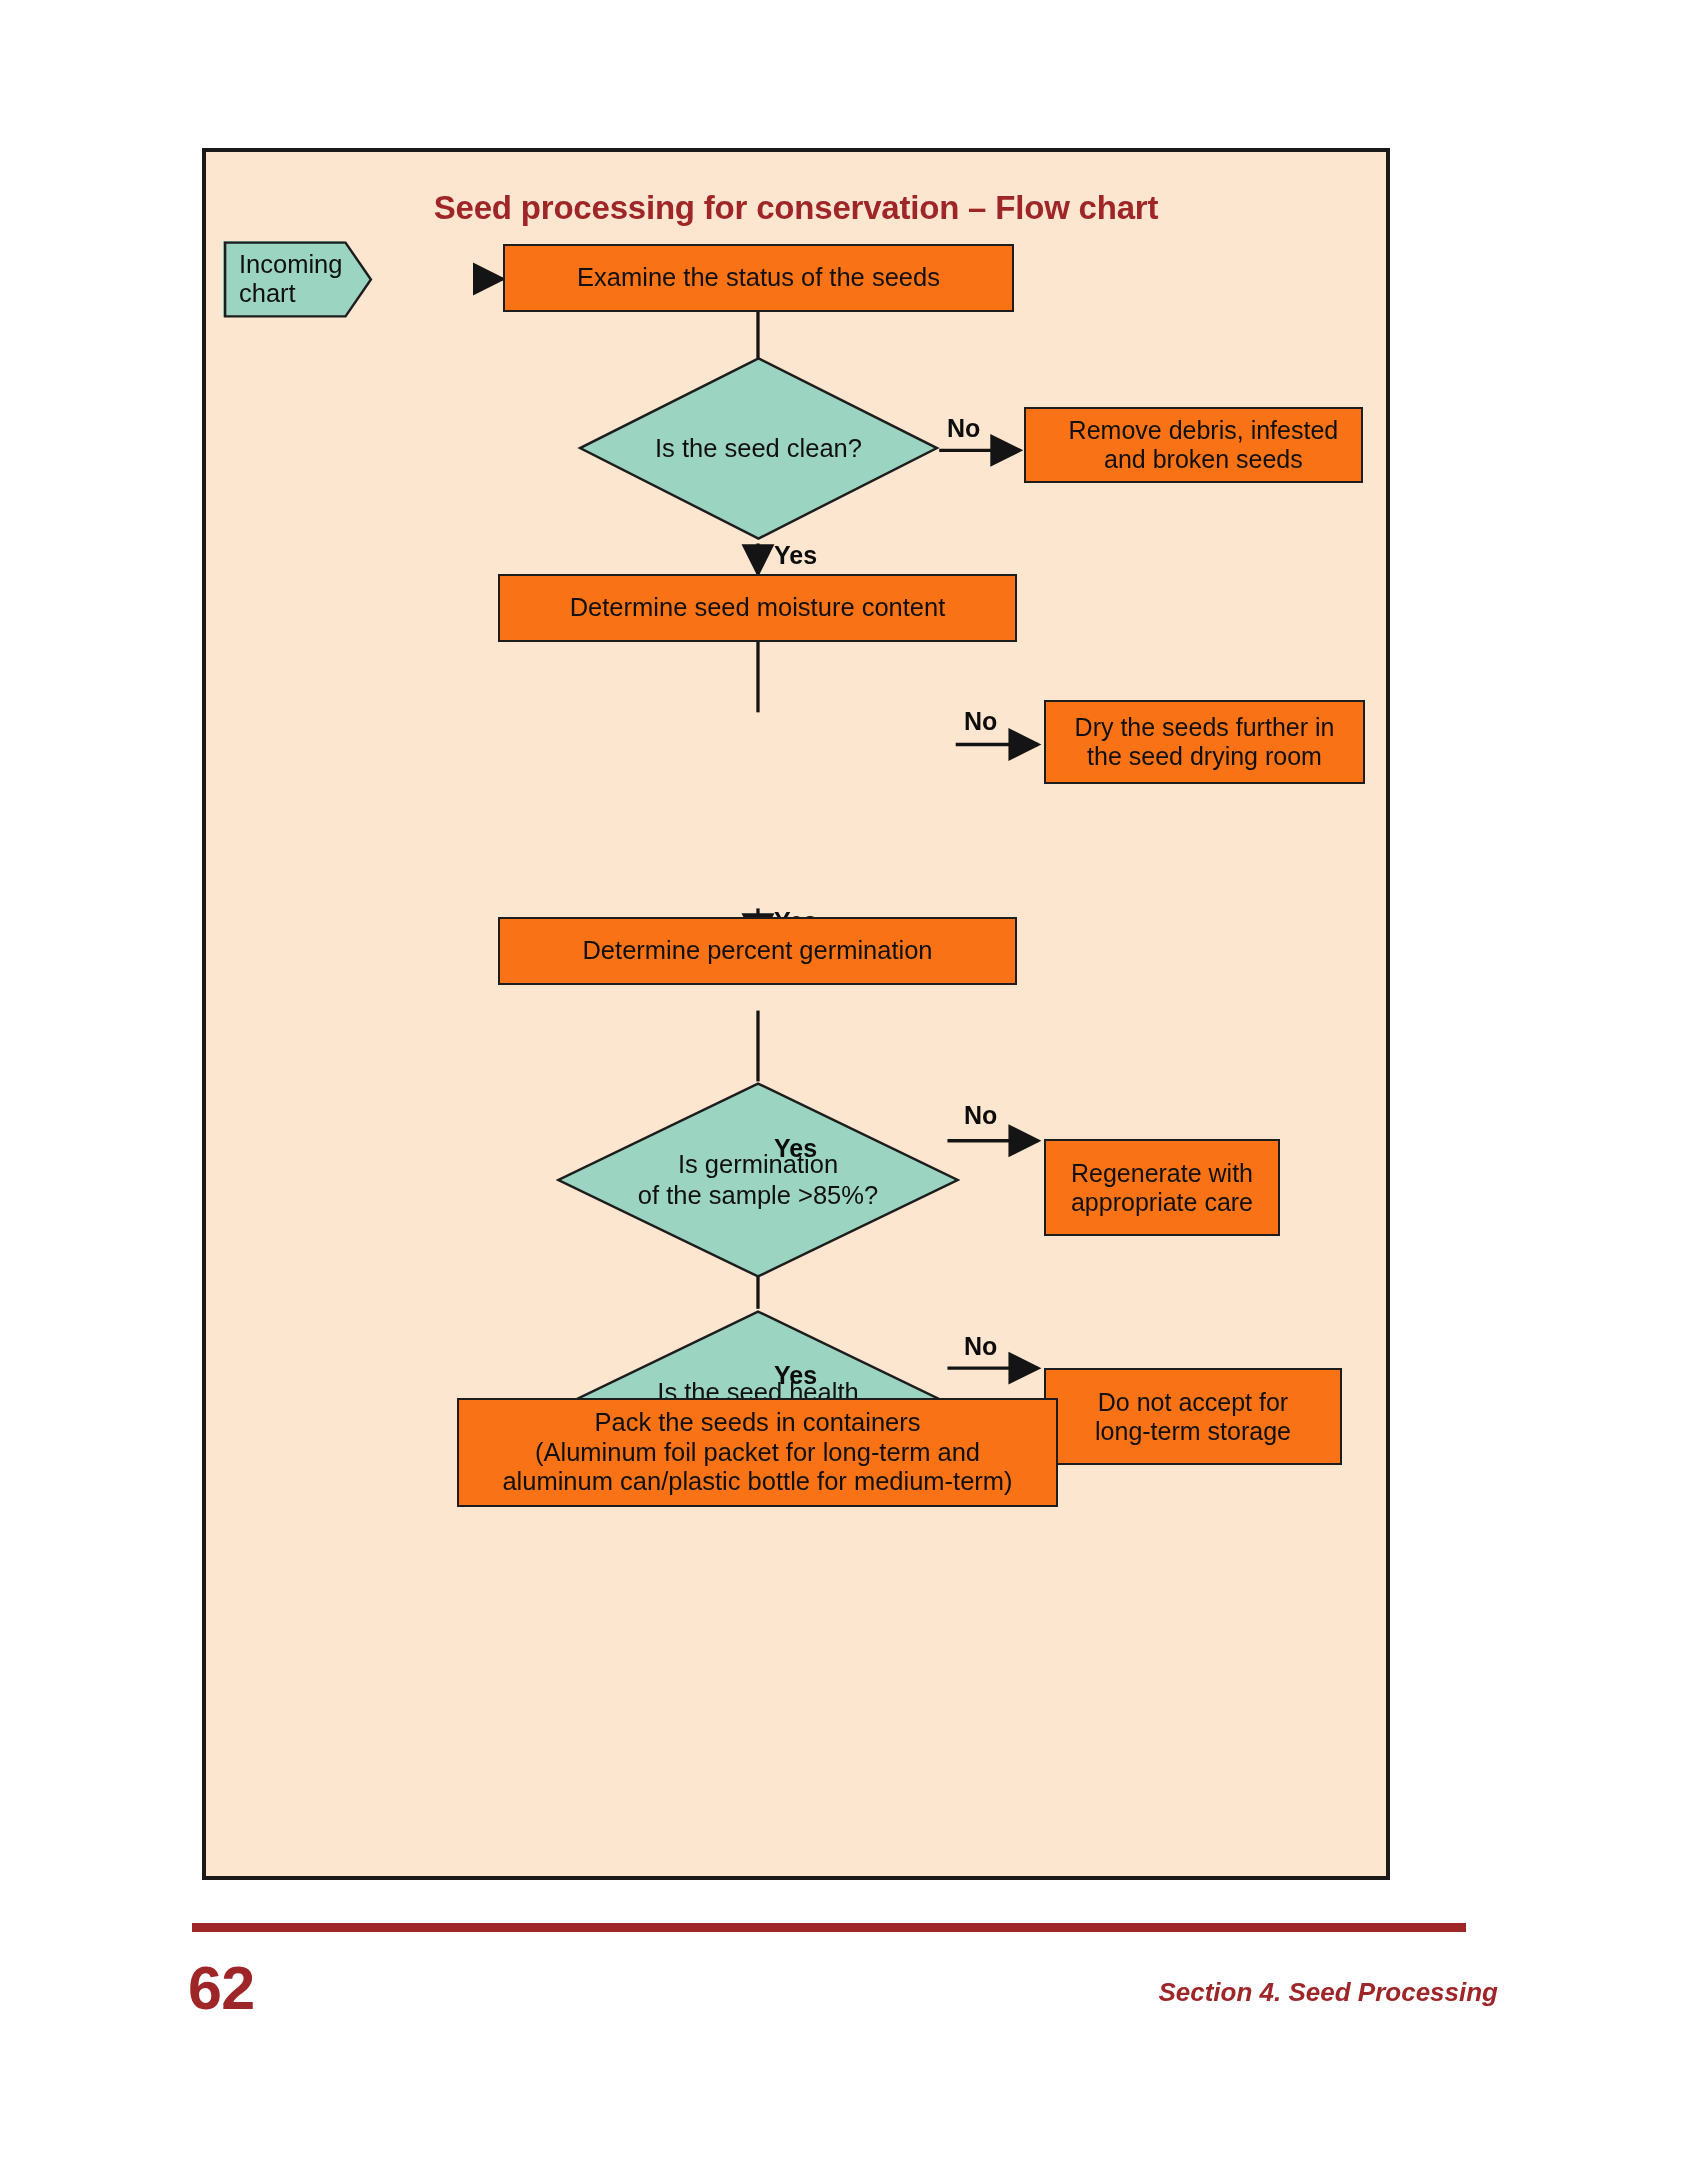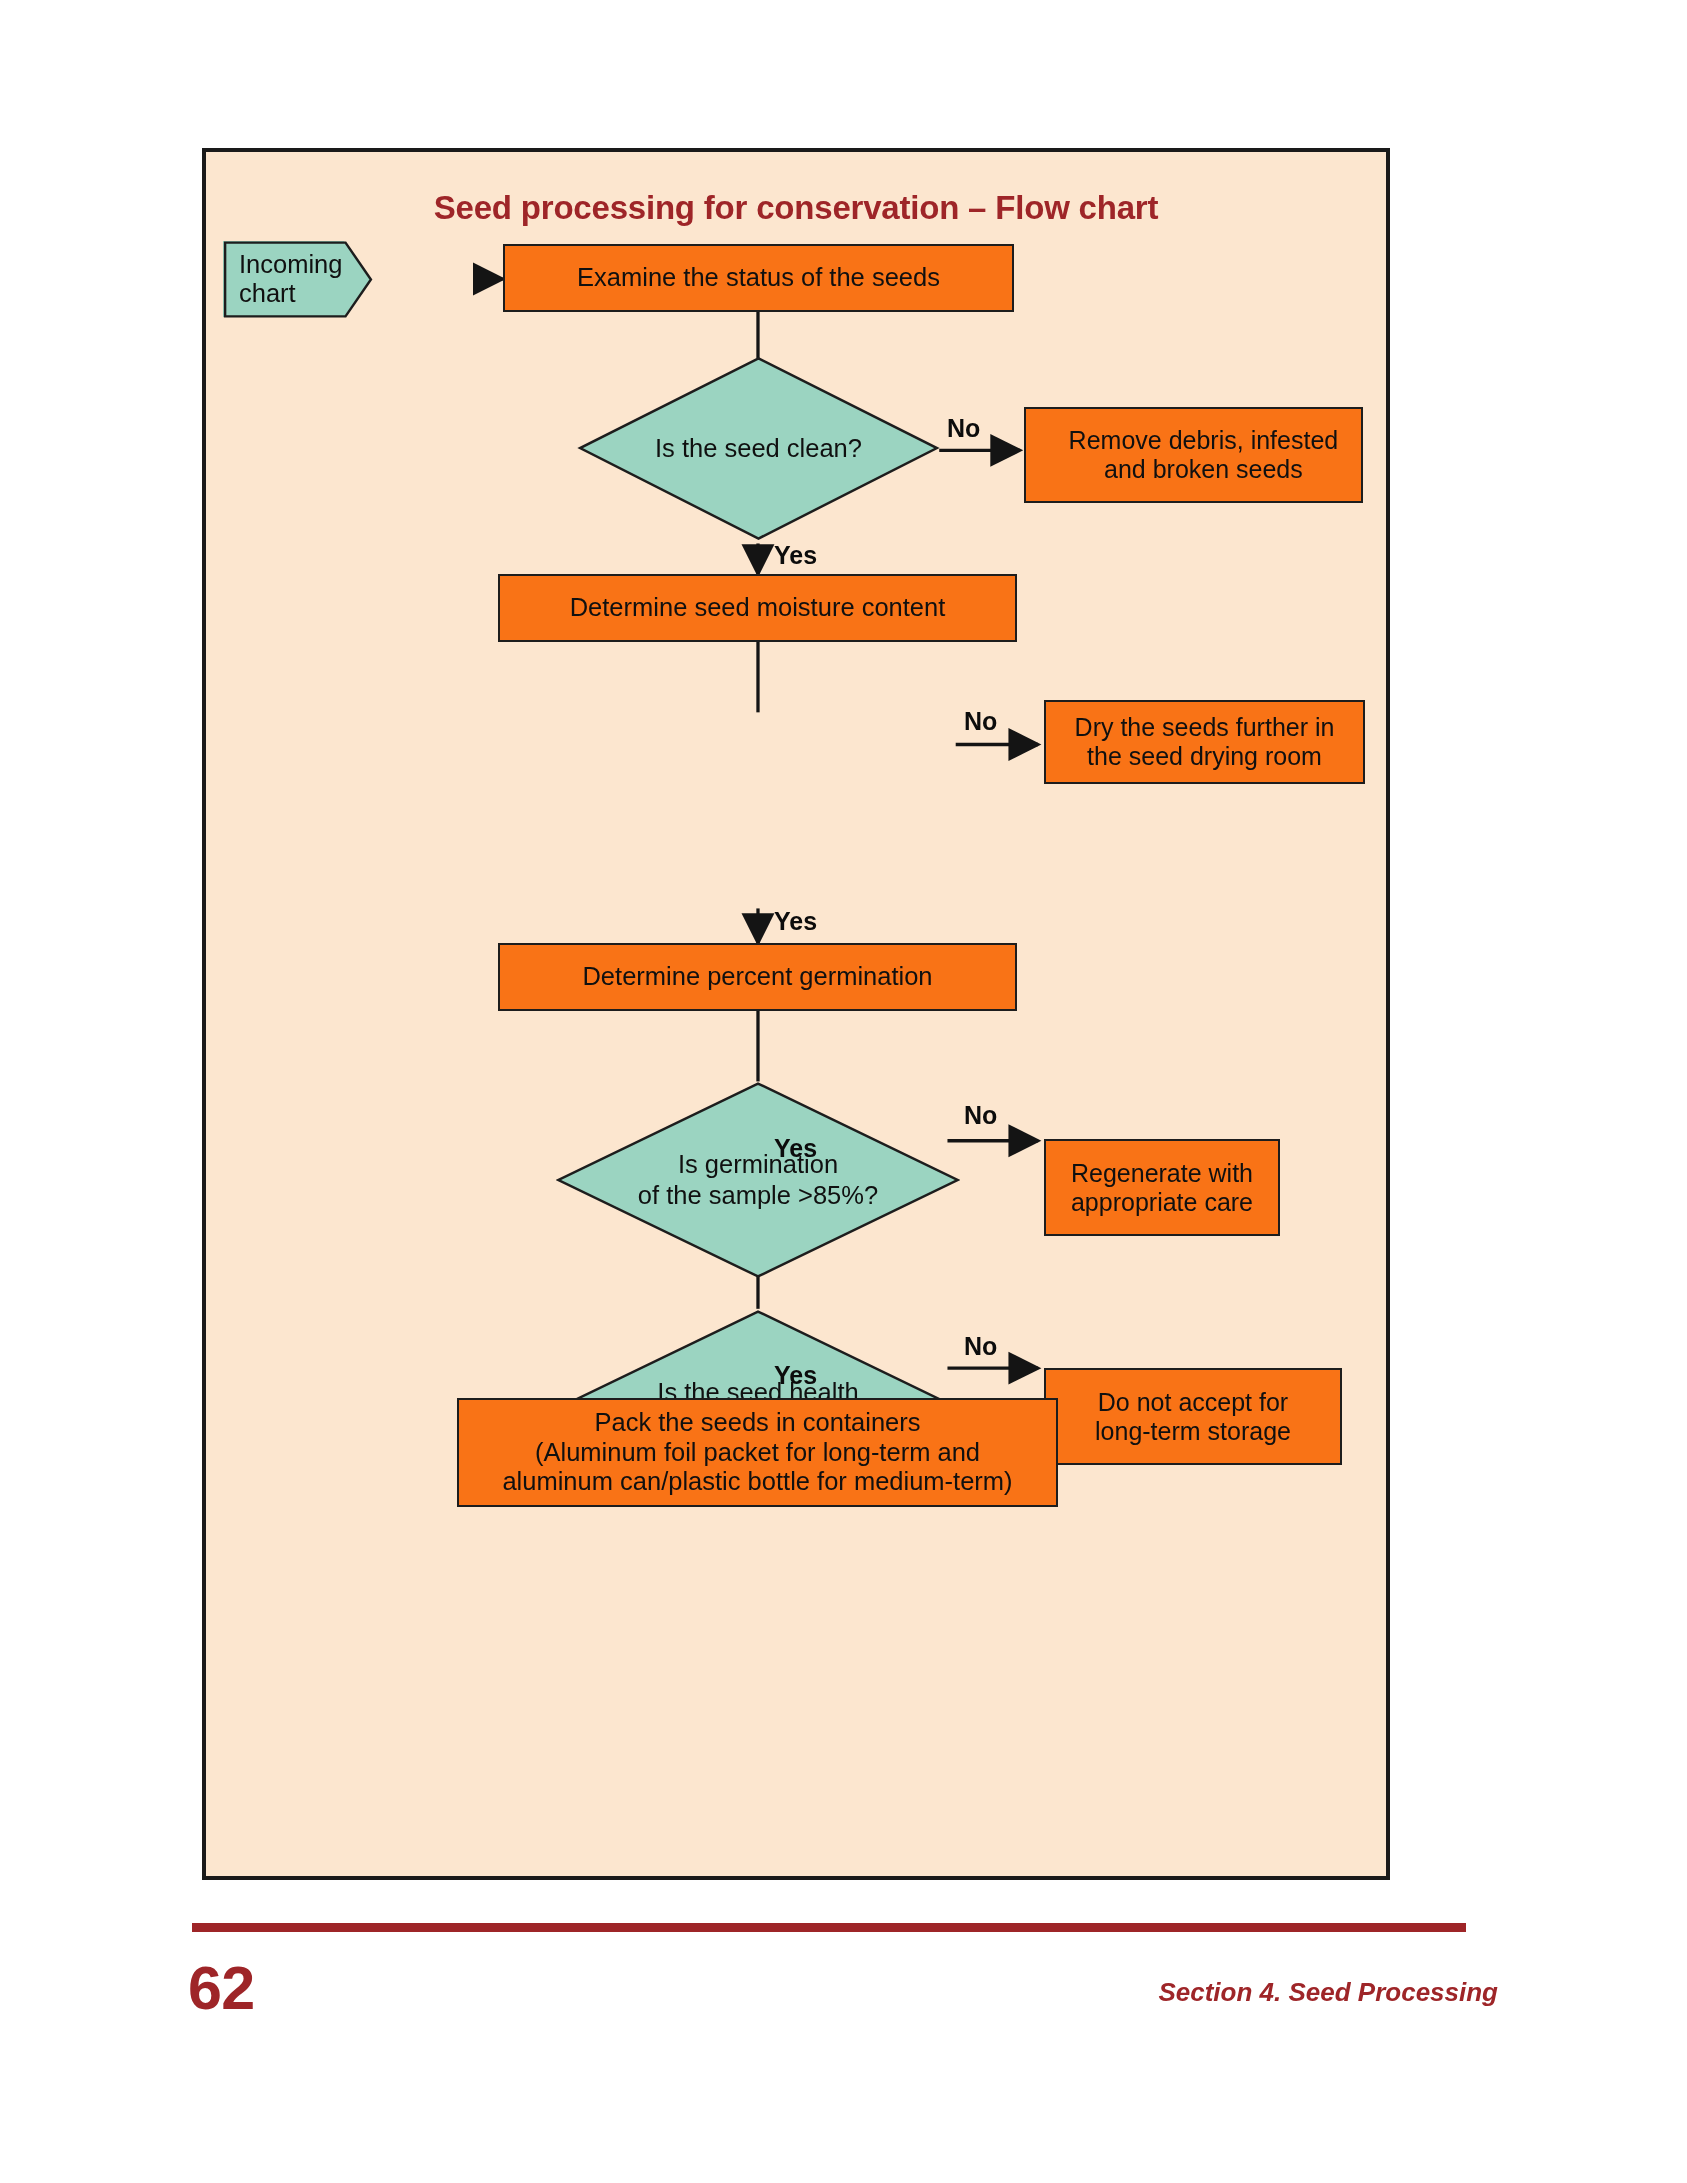--- a/index.html
+++ b/index.html
@@ -135,38 +135,38 @@
 
     <div class="diamond" style="left:371px;top:204px;width:363px;height:185px;">
       <svg width="363" height="185" viewBox="0 0 440 225">
         <polygon points="220,3 437,112 220,222 3,112" fill="#9bd4c1" stroke="#1d1d1d" stroke-width="3"></polygon>
       </svg>
       <span class="dtext">Is the seed clean?</span>
     </div>
     <span class="edge-label" style="left:741px;top:262px;">No</span>
     <span class="edge-label" style="left:568px;top:389px;">Yes</span>
 
-    <div class="node small" style="left:818px;top:255px;width:339px;height:96px;padding-left:28px;">
+    <div class="node small" style="left:818px;top:255px;width:339px;height:76px;padding-left:28px;">
       <span class="node-text">Remove debris, infested
 and broken seeds</span>
     </div>
 
     <div class="node" style="left:292px;top:422px;width:519px;height:68px;">
       <span class="node-text">Determine seed moisture content</span>
     </div>
 
     <span class="edge-label" style="left:758px;top:555px;">No</span>
     <span class="edge-label" style="left:568px;top:755px;">Yes</span>
 
     <div class="node small" style="left:838px;top:548px;width:321px;height:84px;">
       <span class="node-text">Dry the seeds further in
 the seed drying room</span>
     </div>
 
-    <div class="node" style="left:292px;top:791px;width:519px;height:68px;">
+    <div class="node" style="left:292px;top:765px;width:519px;height:68px;">
       <span class="node-text">Determine percent germination</span>
     </div>
 
     <div class="diamond" style="left:350px;top:929px;width:404px;height:198px;">
       <svg width="404" height="198" viewBox="0 0 490 240">
         <polygon points="245,3 487,120 245,237 3,120" fill="#9bd4c1" stroke="#1d1d1d" stroke-width="3"></polygon>
       </svg>
       <span class="dtext">Is germination
 of the sample &gt;85%?</span>
     </div>

